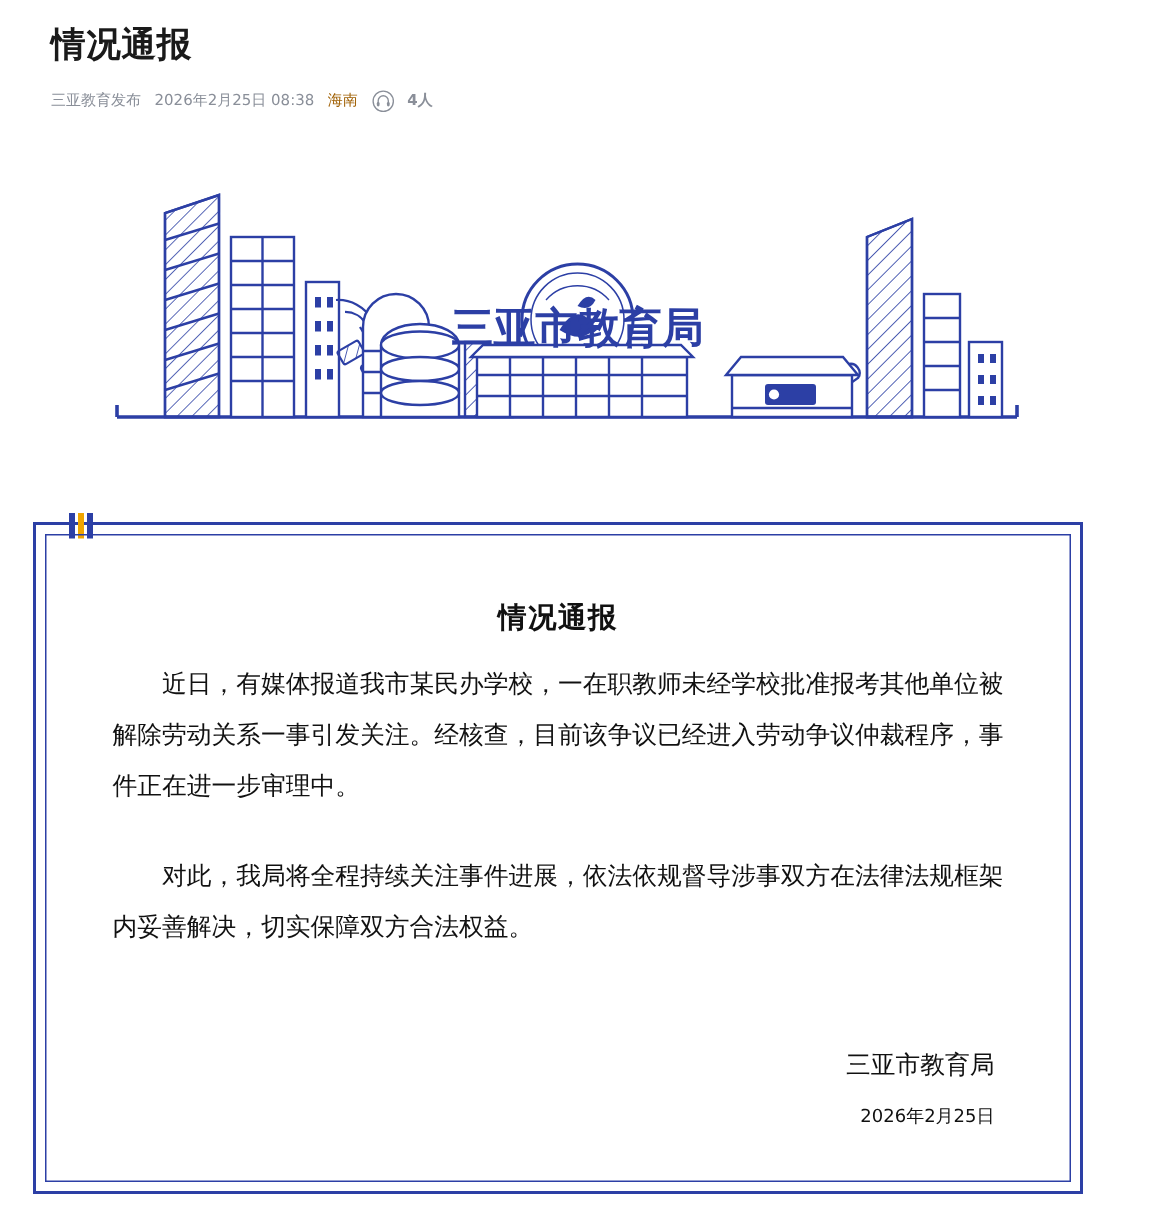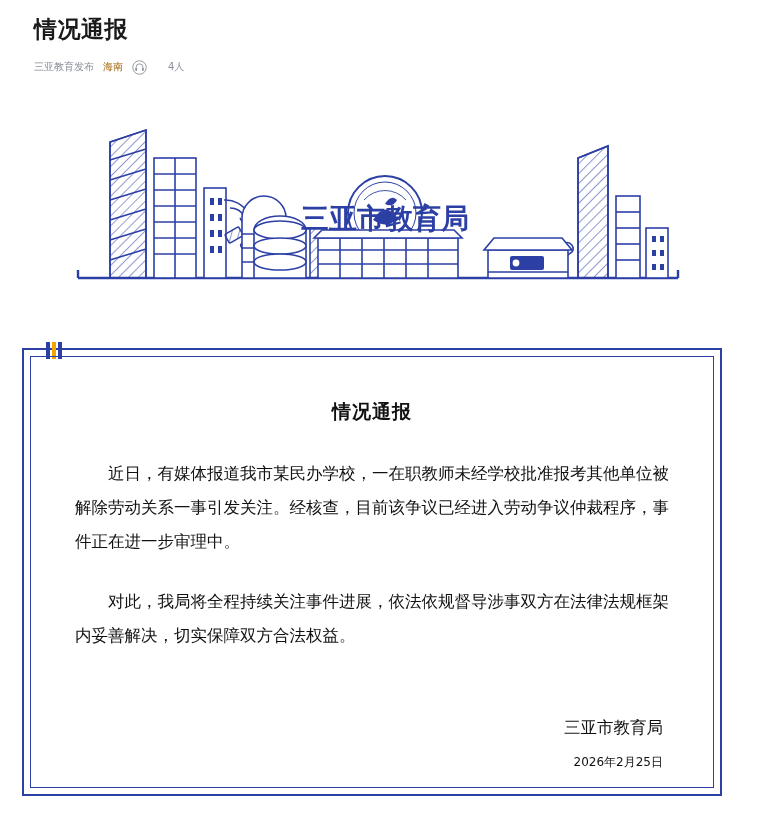--- a/index.html
+++ b/index.html
@@ -53,22 +53,23 @@
     align-items: center;
     gap: 9px;
     font-family: "DejaVu Sans", "Liberation Sans", sans-serif;
   }
   .meta .source { color: #8a8f99; }
   .meta .datetime { color: #8a8f99; }
   .meta .location { color: #a16207; }
   .meta .listen {
     display: inline-flex;
     align-items: center;
-    gap: 21px;
+    gap: 9px;
     color: #8a8f99;
+    font-weight: bold;
   }
   .headphone-icon {
     display: inline-block;
     width: 15px;
     height: 15px;
     position: relative;
     top: 1px;
   }
 
   
@@ -121,21 +122,21 @@
   .notice-title {
     text-align: center;
     font-size: 19px;
     font-weight: bold;
     color: #111;
     letter-spacing: 1px;
     margin: 14px 0 0 0;
     font-family: "DejaVu Serif", "Liberation Serif", serif;
   }
   .notice-body {
-    margin-top: 32px;
+    margin-top: 14px;
   }
   .notice-body p {
     margin: 0 0 26px 0;
     font-size: 16.5px;
     line-height: 34px;
     text-indent: 2em;
     color: #111;
     text-align: justify;
     font-family: "DejaVu Serif", "Liberation Serif", serif;
   }
@@ -157,20 +158,21 @@
 <div class="page">
 
   <div class="left-rail"></div>
 
   <div class="content">
 
     <h1 class="headline">情况通报</h1>
 
     <div class="meta">
       <span class="source">三亚教育发布</span>
+      <span class="datetime">2026年2月25日 08:38</span>
       <span class="location">海南</span>
       <span class="listen">
         <span class="headphone-icon">
           <svg width="15" height="15" viewBox="0 0 20 20">
             <circle cx="10" cy="10" r="9" fill="none" stroke="#8a8f99" stroke-width="1.2"></circle>
             <path d="M5.5 11.5 V9.6 A4.5 4.5 0 0 1 14.5 9.6 V11.5" fill="none" stroke="#8a8f99" stroke-width="1.2" stroke-linecap="round"></path>
             <rect x="4.3" y="10.6" width="2.4" height="4" rx="1.2" fill="#8a8f99"></rect>
             <rect x="13.3" y="10.6" width="2.4" height="4" rx="1.2" fill="#8a8f99"></rect>
           </svg>
         </span>

